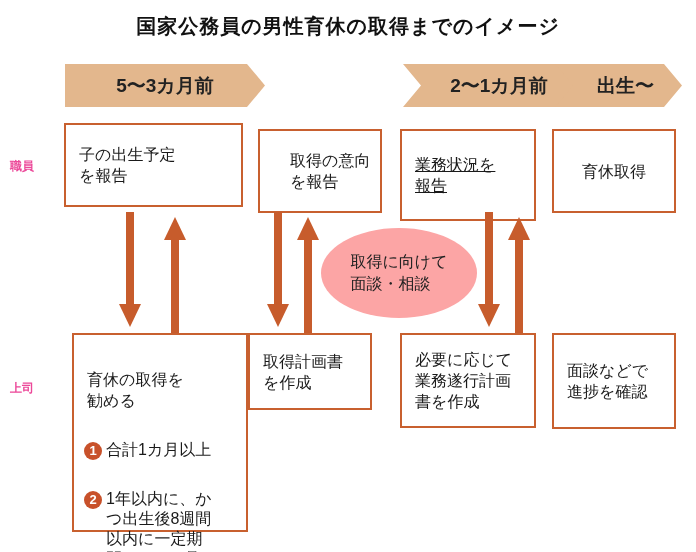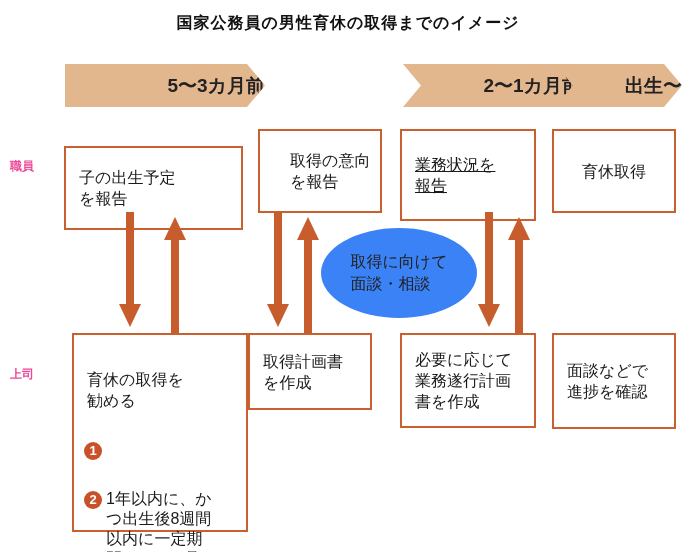--- a/index.html
+++ b/index.html
@@ -2,48 +2,48 @@
 <html lang="ja"><head>
 <meta charset="utf-8">
 <style>
   html,body{margin:0;padding:0;background:#fff;}
   .canvas{
     position:relative;width:696px;height:552px;background:#ffffff;
     font-family:"Liberation Sans","DejaVu Sans",sans-serif;color:#1a1a1a;overflow:hidden;
   }
   .title{
     position:absolute;top:13px;left:0;width:100%;text-align:center;
-    font-size:16px;font-weight:bold;letter-spacing:1px;color:#111;
+    font-size:20px;font-weight:bold;letter-spacing:1px;color:#111;
   }
   
   .band-seg{
     position:absolute;top:64px;height:43px;background:#e3b78d;
-    display:flex;align-items:center;justify-content:flex-end;
+    display:flex;align-items:center;justify-content:center;
     font-size:19px;font-weight:bold;color:#222;
   }
   .seg-first{clip-path:polygon(0 0,calc(100% - 18px) 0,100% 50%,calc(100% - 18px) 100%,0 100%);}
   .seg-notch{clip-path:polygon(0 0,calc(100% - 18px) 0,100% 50%,calc(100% - 18px) 100%,0 100%,18px 50%);padding-left:14px;}
   .t1{left:65px;width:200px;}
   .t2{left:253px;width:162px;}
   .t3{left:403px;width:164px;}
   .t4{left:555px;width:113px;}
   
   .row-label{position:absolute;left:10px;font-size:12px;font-weight:bold;color:#ec4899;}
   .staff-label{top:158px;}
-  .supervisor-label{top:366px;}
+  .supervisor-label{top:380px;}
   
   .pbox{
     position:absolute;border:2px solid #c8602f;background:#fff;
     display:flex;align-items:center;
     font-size:16px;line-height:21px;white-space:pre-line;box-sizing:border-box;
   }
   .pbox .txt{padding-left:13px;}
   .pbox.centered{justify-content:center;}
   .pbox.centered .txt{padding-left:0;}
-  .sb1{left:64px;top:146px;width:179px;height:84px;font-family:Liberation Serif, serif;}
+  .sb1{left:64px;top:123px;width:179px;height:84px;font-family:Liberation Serif, serif;}
   .sb2{left:258px;top:129px;width:124px;height:84px;padding-left:17px;}
   .sb3{left:400px;top:129px;width:136px;height:92px;text-decoration:underline;}
   .sb4{left:552px;top:129px;width:124px;height:84px;}
   .bb1{left:72px;top:333px;width:176px;height:199px;display:block;padding:10px 6px 0 10px;}
   .bb2{left:248px;top:333px;width:124px;height:77px;}
   .bb3{left:400px;top:333px;width:136px;height:95px;}
   .bb4{left:552px;top:333px;width:124px;height:96px;}
   .bb1 .heading{white-space:pre-line;font-size:16px;line-height:21px;margin:3px 0 0 3px;}
   .cond{display:flex;gap:4px;margin-top:8px;font-size:16px;line-height:20px;}
   .cnum{
@@ -59,21 +59,21 @@
   .arr.down .shaft{top:0;height:92px;}
   .arr.down .head{top:92px;border-top:23px solid #c75c2c;}
   .arr.up{top:217px;height:116px;}
   .arr.up .head{top:0;border-bottom:23px solid #c75c2c;}
   .arr.up .shaft{top:23px;height:93px;}
   .a1d{left:119px;} .a1u{left:164px;}
   .a2d{left:267px;} .a2u{left:297px;}
   .a3d{left:478px;} .a3u{left:508px;}
   
   .note{
-    position:absolute;left:321px;top:228px;width:156px;height:90px;background:#3b82f6;border-radius:50%;
+    position:absolute;left:321px;top:228px;width:156px;height:90px;background:#fca5a5;border-radius:50%;
     display:flex;align-items:center;justify-content:center;
     font-size:16px;line-height:22px;white-space:pre-line;text-align:left;color:#222;
   }
 </style>
 </head>
 <body>
 
 <div class="canvas">
 
   <div class="title">国家公務員の男性育休の取得までのイメージ</div>
@@ -135,20 +135,21 @@
   <div class="note">
     <span>取得に向けて
 面談・相談</span>
   </div>
 
   <div class="pbox bb1">
     <div class="heading">育休の取得を
 勧める</div>
     <div class="cond">
       <span class="cnum">1</span>
+      <span class="ctext">合計1カ月以上</span>
     </div>
     <div class="cond">
       <span class="cnum">2</span>
       <span class="ctext">1年以内に、か
 つ出生後8週間
 以内に一定期
 間をまとめ取り</span>
     </div>
   </div>
   <div class="pbox bb2">

